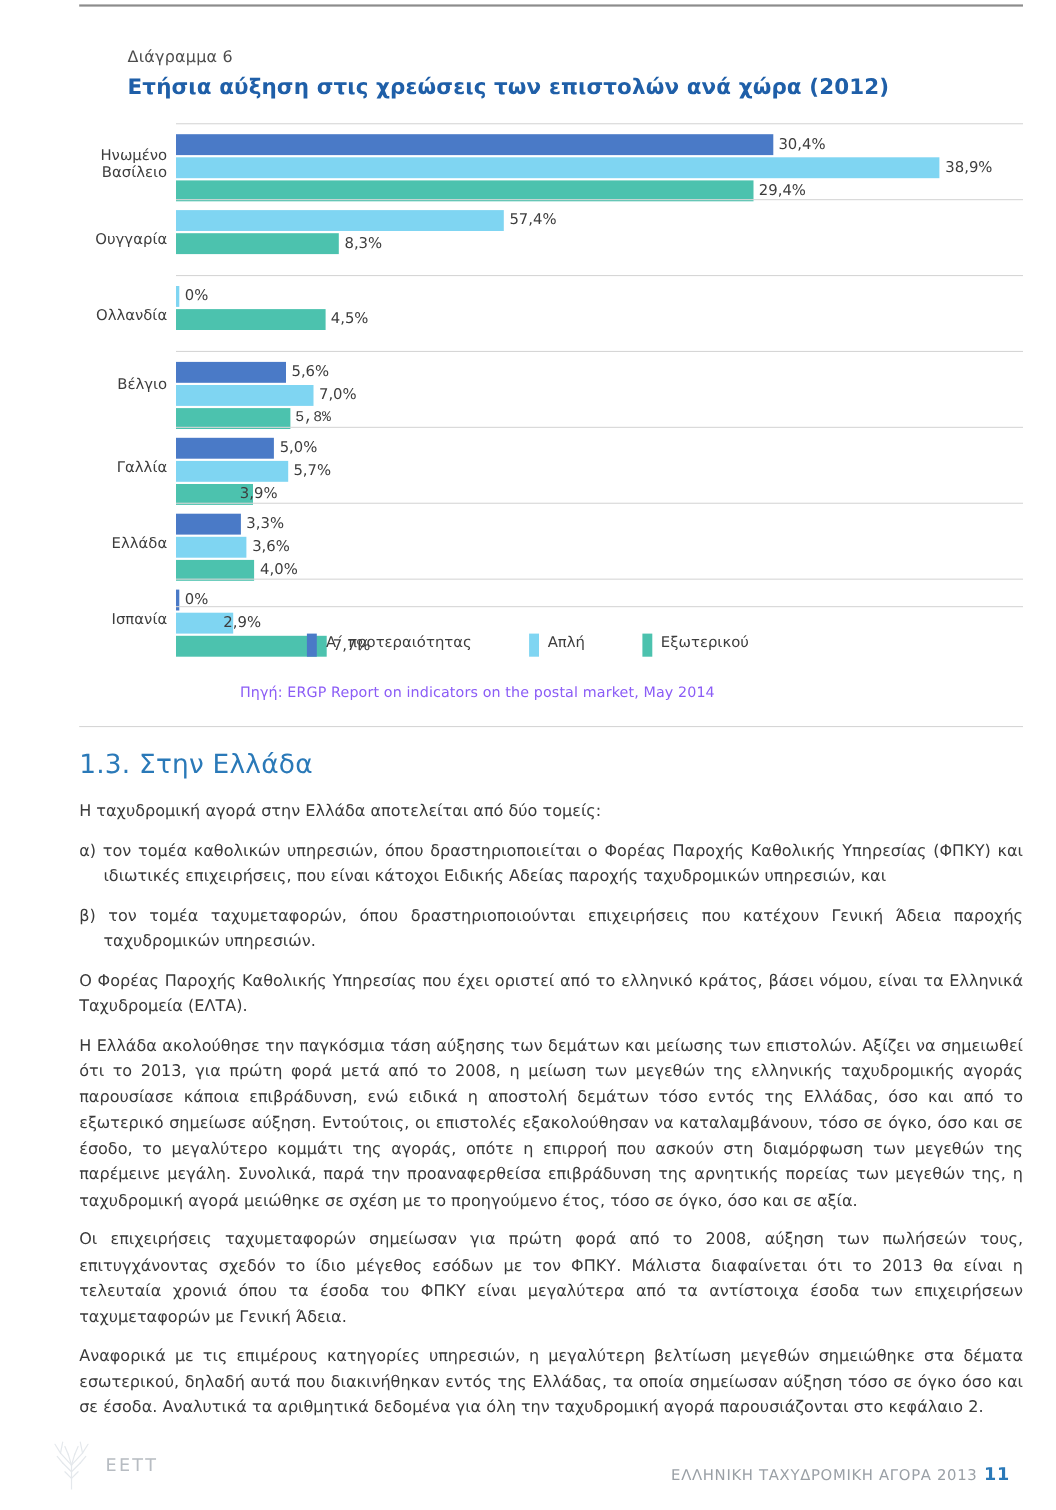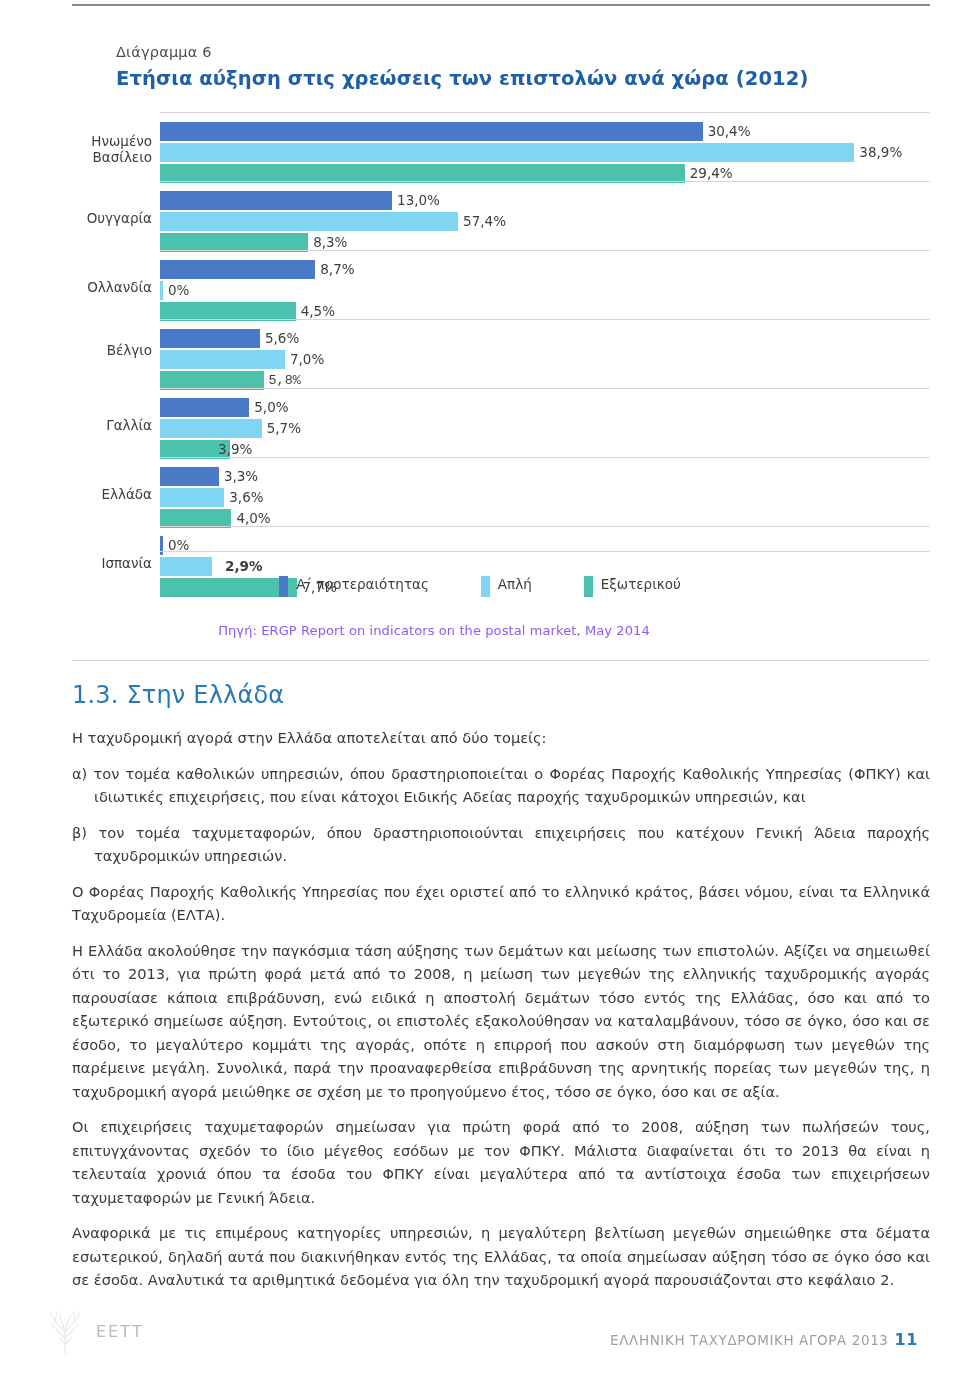--- a/index.html
+++ b/index.html
@@ -142,44 +142,36 @@
         </div>
       </div>
     </div>
     <div class="chart-row" style="height: 69px;">
       <div class="row-rule"></div>
       <div class="row-label" style="top: 28.5px;">
         <div>Ουγγαρία</div>
       </div>
       <div class="bars" style="top: 10px;">
         <div class="bar-line">
-          <div class="bar blue" style="width: 232.05px; background: rgb(74, 122, 199);"></div>
-          <div class="bar-val" style="left: 232.05px;">13,0%</div>
-        </div>
-        <div class="bar-line">
           <div class="bar lblue" style="width: 298.095px; background: rgb(127, 213, 242);"></div>
           <div class="bar-val" style="left: 298.095px;">57,4%</div>
         </div>
         <div class="bar-line">
           <div class="bar teal" style="width: 148.155px; background: rgb(76, 194, 174);"></div>
           <div class="bar-val" style="left: 148.155px;">8,3%</div>
         </div>
       </div>
     </div>
     <div class="chart-row" style="height: 69px;">
       <div class="row-rule"></div>
       <div class="row-label" style="top: 28.5px;">
         <div>Ολλανδία</div>
       </div>
       <div class="bars" style="top: 10px;">
         <div class="bar-line">
-          <div class="bar blue" style="width: 155.295px; background: rgb(74, 122, 199);"></div>
-          <div class="bar-val" style="left: 155.295px;">8,7%</div>
-        </div>
-        <div class="bar-line">
           <div class="bar lblue zero" style="width: 3px; background: rgb(127, 213, 242);"></div>
           <div class="bar-val" style="left: 3px;">0%</div>
         </div>
         <div class="bar-line">
           <div class="bar teal" style="width: 135.66px; background: rgb(76, 194, 174);"></div>
           <div class="bar-val" style="left: 135.66px;">4,5%</div>
         </div>
       </div>
     </div>
     <div class="chart-row" style="height: 69px;">
@@ -247,21 +239,21 @@
       <div class="row-label" style="top: 28.5px;">
         <div>Ισπανία</div>
       </div>
       <div class="bars" style="top: 10px;">
         <div class="bar-line">
           <div class="bar blue zero" style="width: 3px; background: rgb(74, 122, 199);"></div>
           <div class="bar-val" style="left: 3px;">0%</div>
         </div>
         <div class="bar-line">
           <div class="bar lblue" style="width: 51.765px; background: rgb(127, 213, 242);"></div>
-          <div class="bar-val" style="left: 60px; font-weight: bold;">2,9%</div>
+          <div class="bar-val" style="left: 38px;">2,9%</div>
         </div>
         <div class="bar-line">
           <div class="bar teal" style="width: 137.445px; background: rgb(76, 194, 174);"></div>
           <div class="bar-val" style="left: 137.445px;">7,7%</div>
         </div>
       </div>
     </div>
     <div style="position: absolute; left: 160px; right: 30px; bottom: 0px; height: 1px; background: rgb(214, 214, 214);"></div>
   </div>
 

